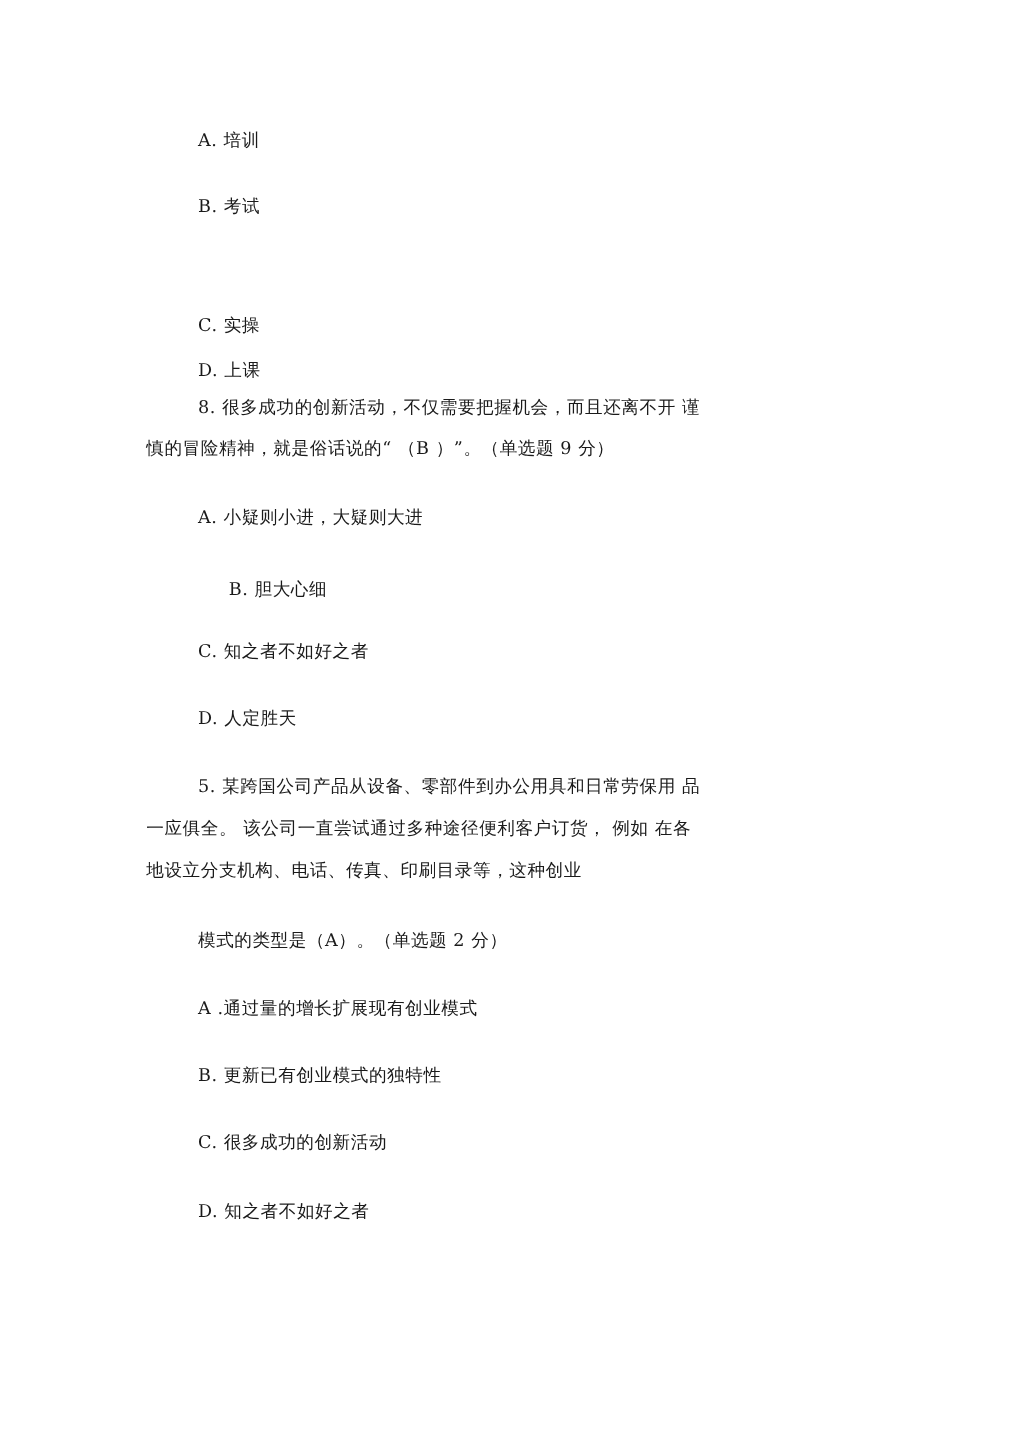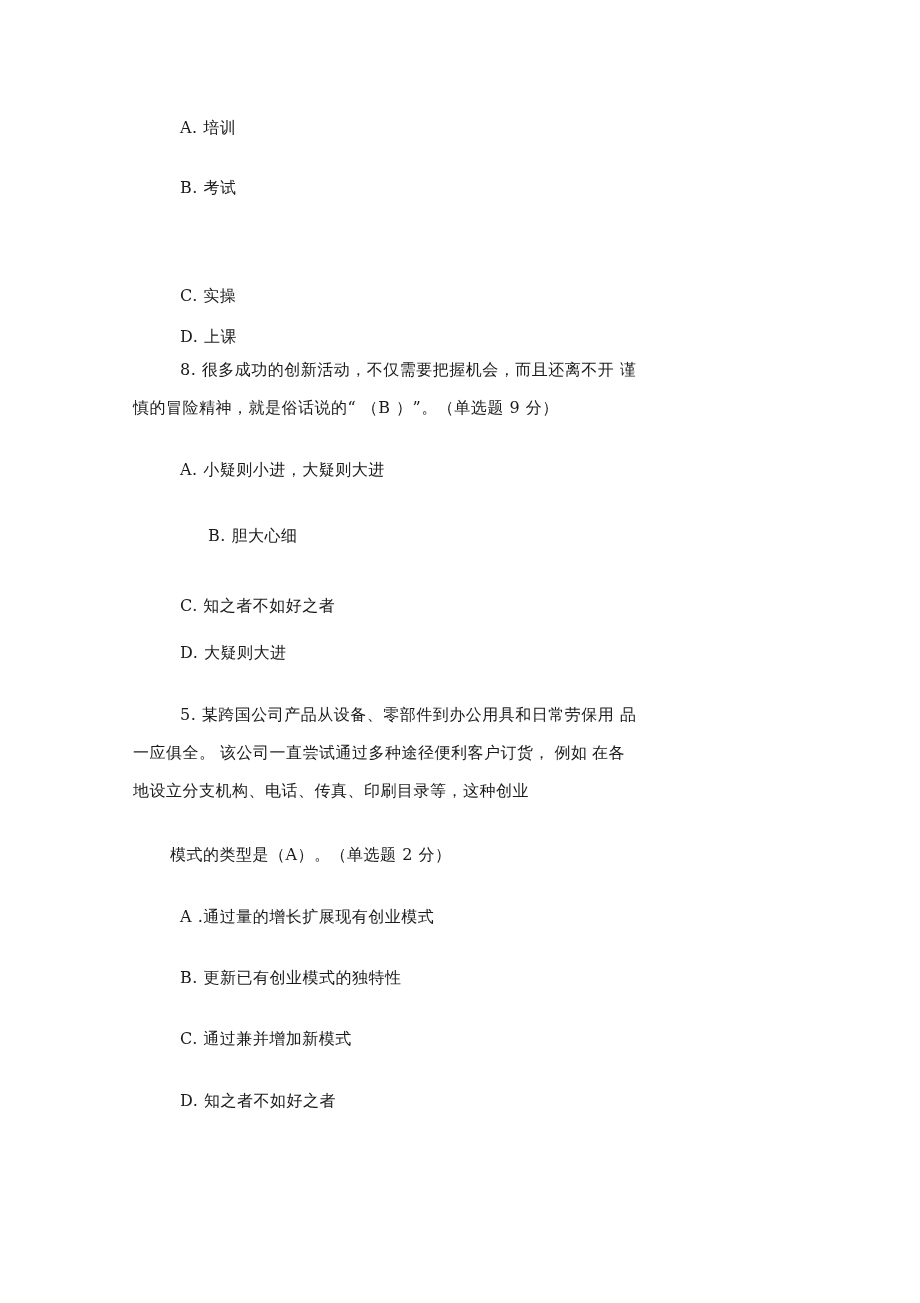--- a/index.html
+++ b/index.html
@@ -31,26 +31,26 @@
   <div class="line" style="left:180px; top:116px;">A.  培训</div>
   <div class="line" style="left:180px; top:176px;">B. 考试</div>
   <div class="line" style="left:180px; top:236px;margin-top:48px;">C. 实操</div>
   <div class="line" style="left:180px; top:296px;margin-top:29px;">D. 上课</div>
 
   <div class="line" style="left:180px; top:358px;">8. 很多成功的创新活动，不仅需要把握机会，而且还离不开 谨</div>
   <div class="line" style="left:133px; top:396px;">慎的冒险精神，就是俗话说的“ （B ）”。（单选题 9 分）</div>
 
   <div class="line" style="left:180px; top:458px;">A. 小疑则小进，大疑则大进</div>
   <div class="line" style="left:180px; top:524px;margin-left:28px;">B. 胆大心细</div>
-  <div class="line" style="left:180px; top:594px;">C. 知之者不如好之者</div>
-  <div class="line" style="left:180px; top:641px;">D. 大疑则大进</div>
+  <div class="line" style="left:180px; top:580px;">C. 知之者不如好之者</div>
+  <div class="line" style="left:180px; top:641px;">D. 人定胜天</div>
 
   <div class="line" style="left:180px; top:703px;text-align:right;">5. 某跨国公司产品从设备、零部件到办公用具和日常劳保用 品</div>
-  <div class="line" style="left:133px; top:741px;font-family:Liberation Serif, serif;">一应俱全。 该公司一直尝试通过多种途径便利客户订货， 例如 在各</div>
+  <div class="line" style="left:133px; top:741px;">一应俱全。 该公司一直尝试通过多种途径便利客户订货， 例如 在各</div>
   <div class="line" style="left:133px; top:779px;">地设立分支机构、电话、传真、印刷目录等，这种创业</div>
-  <div class="line" style="left:170px; top:843px;text-align:right;">模式的类型是（A）。（单选题 2 分）</div>
+  <div class="line" style="left:180px; top:843px;text-align:right;">模式的类型是（A）。（单选题 2 分）</div>
 
   <div class="line" style="left:180px; top:905px;">A .通过量的增长扩展现有创业模式</div>
   <div class="line" style="left:180px; top:966px;">B. 更新已有创业模式的独特性</div>
-  <div class="line" style="left:180px; top:1027px;">C. 通过兼并增加新模式</div>
+  <div class="line" style="left:180px; top:1027px;">C. 很多成功的创新活动</div>
   <div class="line" style="left:180px; top:1089px;">D. 知之者不如好之者</div>
 
 </div>
 
 </body></html>

